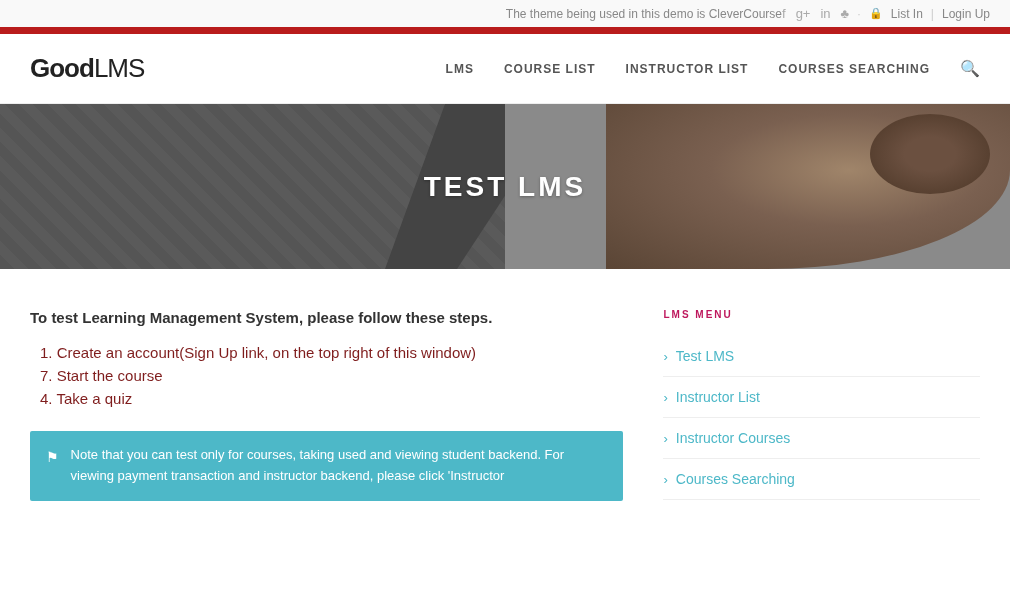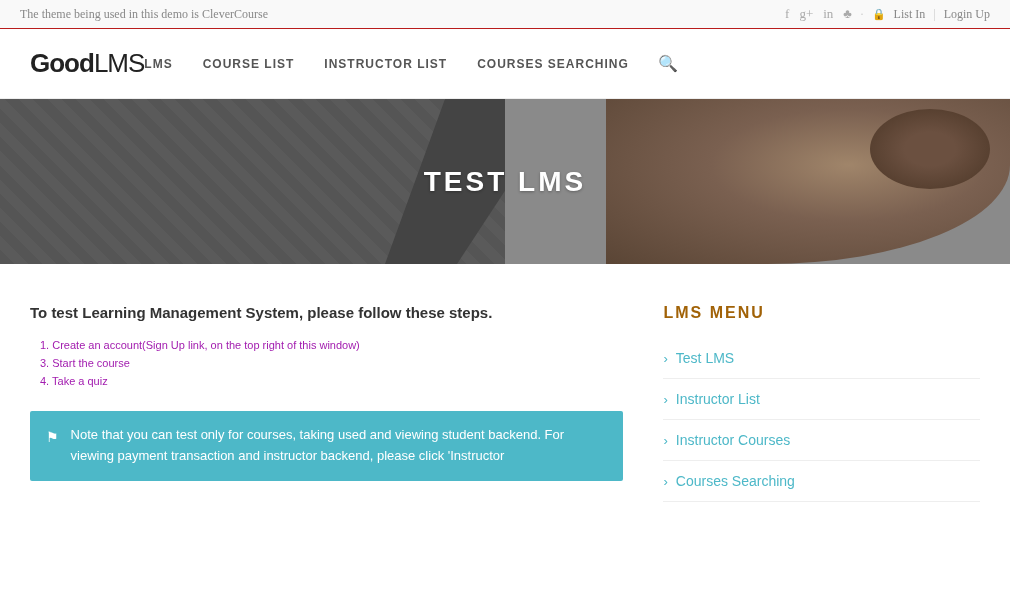--- a/index.html
+++ b/index.html
@@ -1,28 +1,27 @@
 <!DOCTYPE html>
 <html><head>
   <meta charset="utf-8">
   <style>
     * { margin: 0; padding: 0; box-sizing: border-box; }
     body { font-family: 'Helvetica Neue', Arial, sans-serif; font-size: 14px; color: #333; background: #fff; }
 
     
     .top-bar {
       background: #f9f9f9;
-      border-bottom: 1px solid #b91c1c;
+      border-bottom: 7px solid #b91c1c;
       padding: 6px 20px;
       display: flex;
-      justify-content: space-between;
+      justify-content: flex-end;
       align-items: center;
       font-size: 12px;
       color: #888;
-      font-family: Liberation Serif, serif;
     }
     .top-bar-right {
       display: flex;
       align-items: center;
       gap: 8px;
     }
     .top-bar-social {
       display: flex;
       gap: 10px;
       align-items: center;
@@ -42,21 +41,21 @@
     }
     .lock-icon { color: #aaa; font-size: 11px; }
     .auth-link { color: #888; text-decoration: none; cursor: pointer; }
     .auth-sep { color: #ccc; }
 
     
     .header {
       background: #fff;
       padding: 0 30px;
       display: flex;
-      justify-content: flex-start;
+      justify-content: space-between;
       align-items: center;
       height: 70px;
       border-bottom: 1px solid #eee;
     }
     .logo {
       font-size: 26px;
       font-weight: 300;
       color: #222;
       letter-spacing: -1px;
     }
@@ -182,22 +181,22 @@
       font-weight: 600;
       color: #333;
       margin-bottom: 18px;
     }
     .steps-list {
       list-style: none;
       margin-bottom: 24px;
       padding-left: 10px;
     }
     .steps-list li {
-      font-size: 11px;
-      color: #a21caf;
+      font-size: 15px;
+      color: #7f1d1d;
       margin-bottom: 6px;
       counter-increment: none;
     }
 
     
     .note-box {
       background: #4db8c8;
       color: #fff;
       padding: 14px 16px;
       display: flex;
@@ -212,24 +211,24 @@
       margin-top: 1px;
       flex-shrink: 0;
     }
 
     
     .content-right {
       flex: 0.8;
       min-width: 260px;
     }
     .sidebar-title {
-      font-size: 16px;
+      font-size: 10px;
       font-weight: 700;
       letter-spacing: 2px;
-      color: #a16207;
+      color: #be185d;
       text-transform: uppercase;
       margin-bottom: 16px;
     }
     .sidebar-menu {
       list-style: none;
     }
     .sidebar-menu li {
       border-bottom: 1px solid #eee;
       padding: 12px 0;
       display: flex;
@@ -291,21 +290,21 @@
   </div>
   <h1 class="hero-title">TEST LMS</h1>
 </div>
 
 <div class="main-content">
 
   <div class="content-left">
     <p class="content-intro">To test Learning Management System, please follow these steps.</p>
     <ul class="steps-list">
       <li>1. Create an account(Sign Up link, on the top right of this window)</li>
-      <li>3. Start the course</li>
+      <li>7. Start the course</li>
       <li>4. Take a quiz</li>
     </ul>
     <div class="note-box">
       <span class="note-flag">⚑</span>
       <span>Note that you can test only for courses, taking used and viewing student backend. For viewing payment transaction and instructor backend, please click 'Instructor</span>
     </div>
   </div>
 
   <div class="content-right">
     <h3 class="sidebar-title">LMS MENU</h3>

